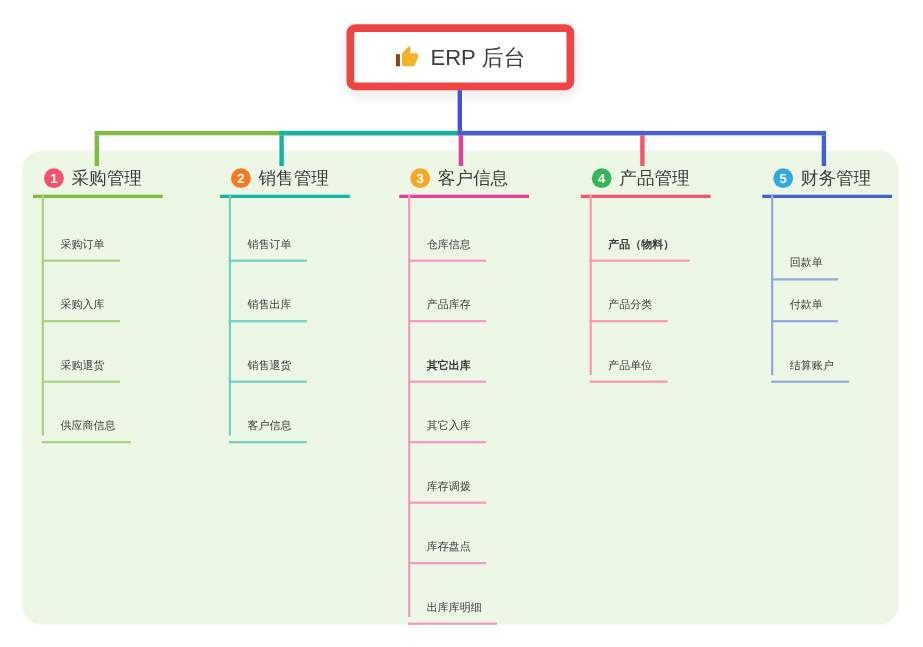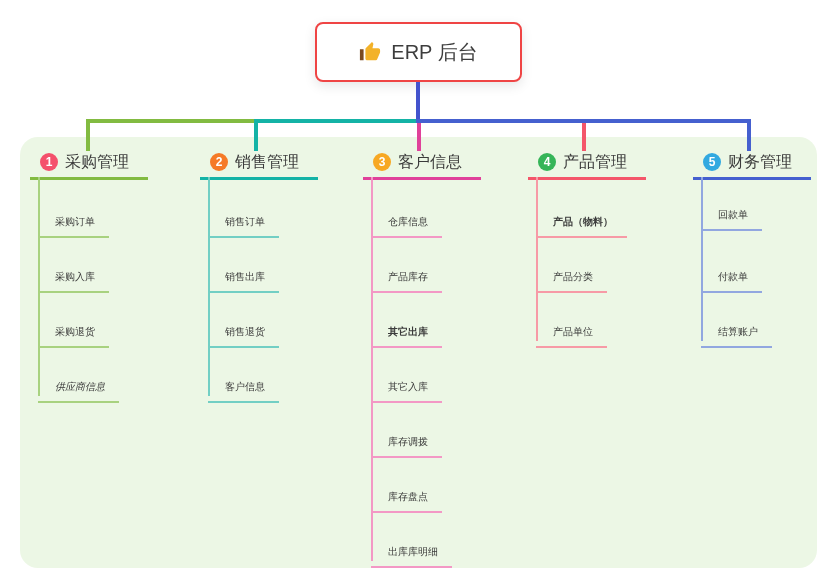--- a/index.html
+++ b/index.html
@@ -8,21 +8,21 @@
     font-family:"Liberation Sans","DejaVu Sans",sans-serif;
     color:#3b3b3b;
   }
   .stage{position:absolute;inset:0;}
   .panel{
     position:absolute;left:20px;top:137px;width:797px;height:431px;
     background:#ecf7e5;border-radius:18px;
   }
   .root-card{
     position:absolute;left:315px;top:22px;width:207px;height:60px;
-    background:#ffffff;border:2px solid #ef4444;border-radius:8px;
+    background:#ffffff;border:7px solid #ef4444;border-radius:8px;
     box-shadow:0 4px 12px rgba(0,0,0,0.10);
     display:flex;align-items:center;justify-content:center;gap:10px;
     font-size:20px;color:#3d3d3d;box-sizing:border-box;
   }
   .root-card .icon{display:flex;align-items:center;}
   .hline,.vline{position:absolute;}
   .branch-header{
     position:absolute;top:147px;height:30px;width:108px;padding-left:10px;
     border-bottom:3px solid;display:flex;align-items:center;gap:7px;
     font-size:16px;
@@ -69,21 +69,21 @@
     </div>
   <div id="branches">
       <div class="branch-header" style="left: 30px; border-bottom-color: rgb(130, 187, 65);">
         <div class="badge" style="background: rgb(244, 81, 108);">1</div>
         <div class="">采购管理</div>
       </div>
       <div class="vline cvline" style="left: 38px; top: 177px; height: 219px; background: rgb(168, 210, 127);"></div>
       <div class="child" style="left: 38px; top: 197px; border-bottom-color: rgb(168, 210, 127);">采购订单</div>
       <div class="child" style="left: 38px; top: 252px; border-bottom-color: rgb(168, 210, 127);">采购入库</div>
       <div class="child" style="left: 38px; top: 307px; border-bottom-color: rgb(168, 210, 127);">采购退货</div>
-      <div class="child" style="left: 38px; top: 362px; border-bottom-color: rgb(168, 210, 127); font-style: italic;">供应商信息</div>
+      <div class="child" style="left: 38px; top: 362px; border-bottom-color: rgb(168, 210, 127);">供应商信息</div>
       <div class="branch-header" style="left: 200px; border-bottom-color: rgb(20, 179, 166);">
         <div class="badge" style="background: rgb(245, 122, 39);">2</div>
         <div class="">销售管理</div>
       </div>
       <div class="vline cvline" style="left: 208px; top: 177px; height: 219px; background: rgb(114, 207, 196);"></div>
       <div class="child" style="left: 208px; top: 197px; border-bottom-color: rgb(114, 207, 196);">销售订单</div>
       <div class="child" style="left: 208px; top: 252px; border-bottom-color: rgb(114, 207, 196);">销售出库</div>
       <div class="child" style="left: 208px; top: 307px; border-bottom-color: rgb(114, 207, 196);">销售退货</div>
       <div class="child" style="left: 208px; top: 362px; border-bottom-color: rgb(114, 207, 196);">客户信息</div>
       <div class="branch-header" style="left: 363px; border-bottom-color: rgb(224, 65, 154);">
@@ -104,17 +104,17 @@
       </div>
       <div class="vline cvline" style="left: 536px; top: 177px; height: 164px; background: rgb(247, 154, 166);"></div>
       <div class="child" style="left: 536px; top: 197px; border-bottom-color: rgb(247, 154, 166); font-weight: bold;">产品（物料）</div>
       <div class="child" style="left: 536px; top: 252px; border-bottom-color: rgb(247, 154, 166);">产品分类</div>
       <div class="child" style="left: 536px; top: 307px; border-bottom-color: rgb(247, 154, 166);">产品单位</div>
       <div class="branch-header" style="left: 693px; border-bottom-color: rgb(69, 96, 207);">
         <div class="badge" style="background: rgb(50, 169, 224);">5</div>
         <div class="">财务管理</div>
       </div>
       <div class="vline cvline" style="left: 701px; top: 177px; height: 164px; background: rgb(146, 167, 224);"></div>
-      <div class="child" style="left: 701px; top: 190px; border-bottom-color: rgb(146, 167, 224); font-family: Liberation Serif, serif;">回款单</div>
+      <div class="child" style="left: 701px; top: 214px; border-bottom-color: rgb(146, 167, 224); font-family: Liberation Serif, serif;">回款单</div>
       <div class="child" style="left: 701px; top: 252px; border-bottom-color: rgb(146, 167, 224);">付款单</div>
       <div class="child" style="left: 701px; top: 307px; border-bottom-color: rgb(146, 167, 224);">结算账户</div>
     </div>
 </div>
 
 </body></html>

